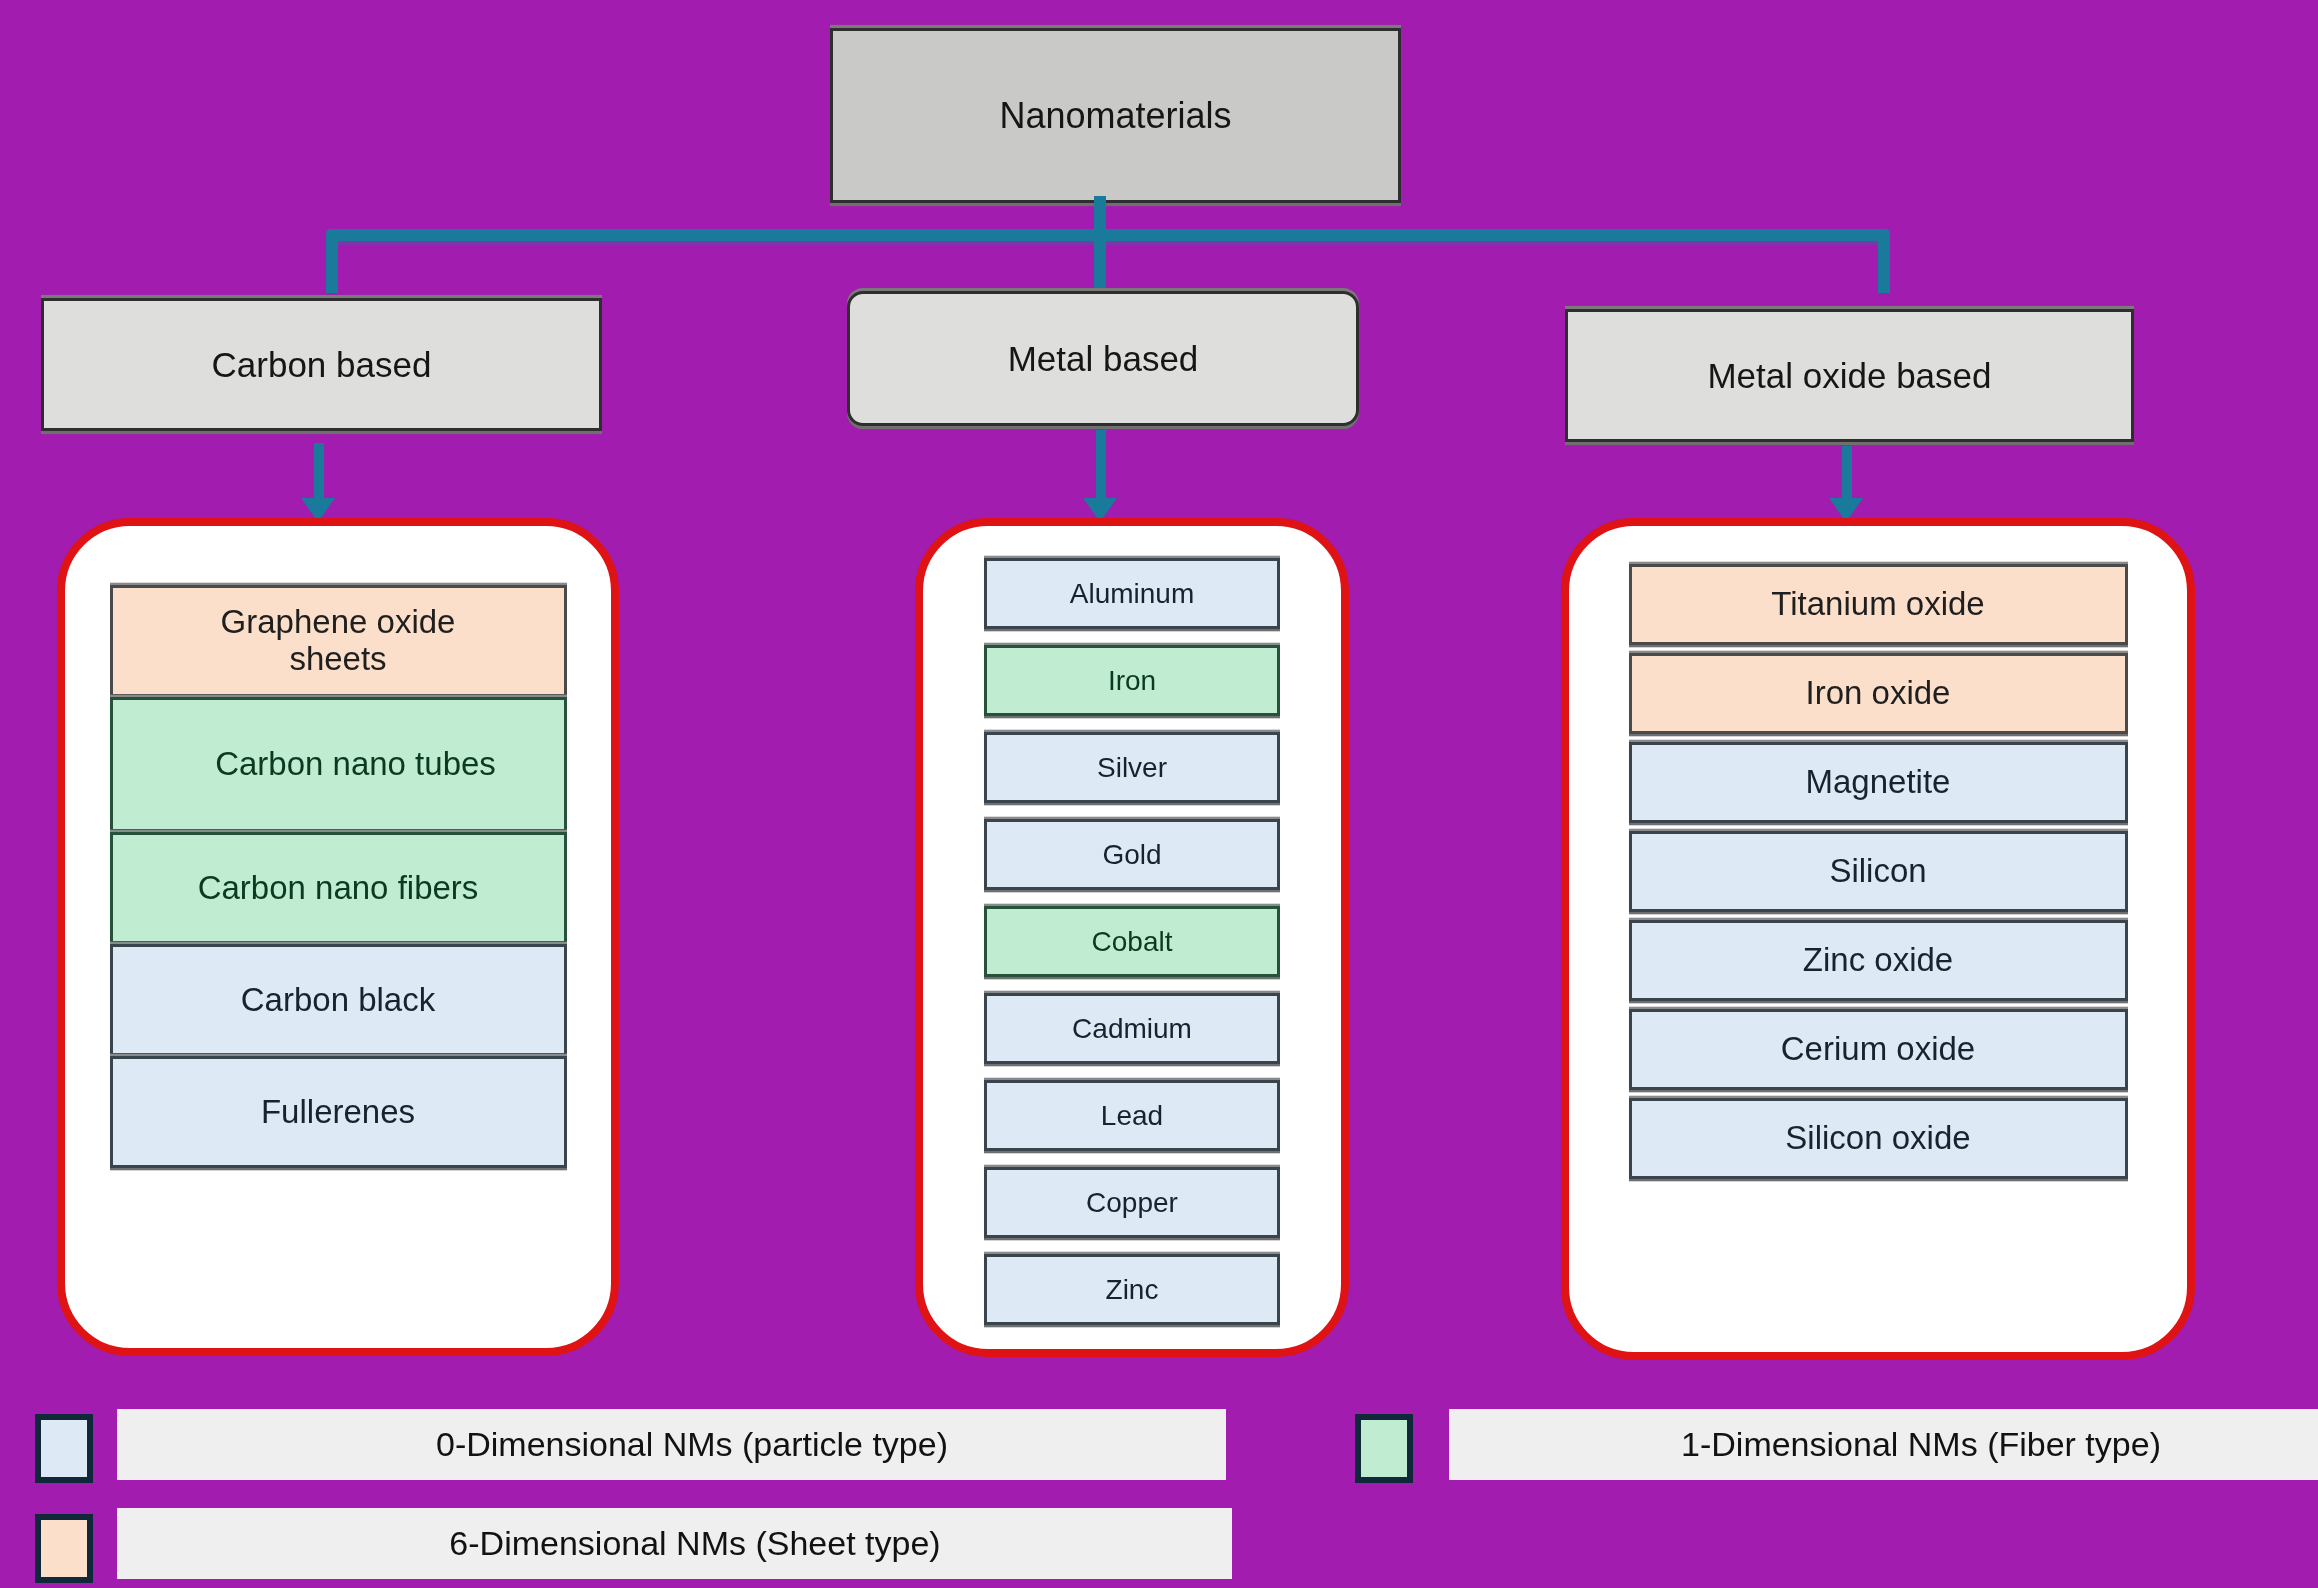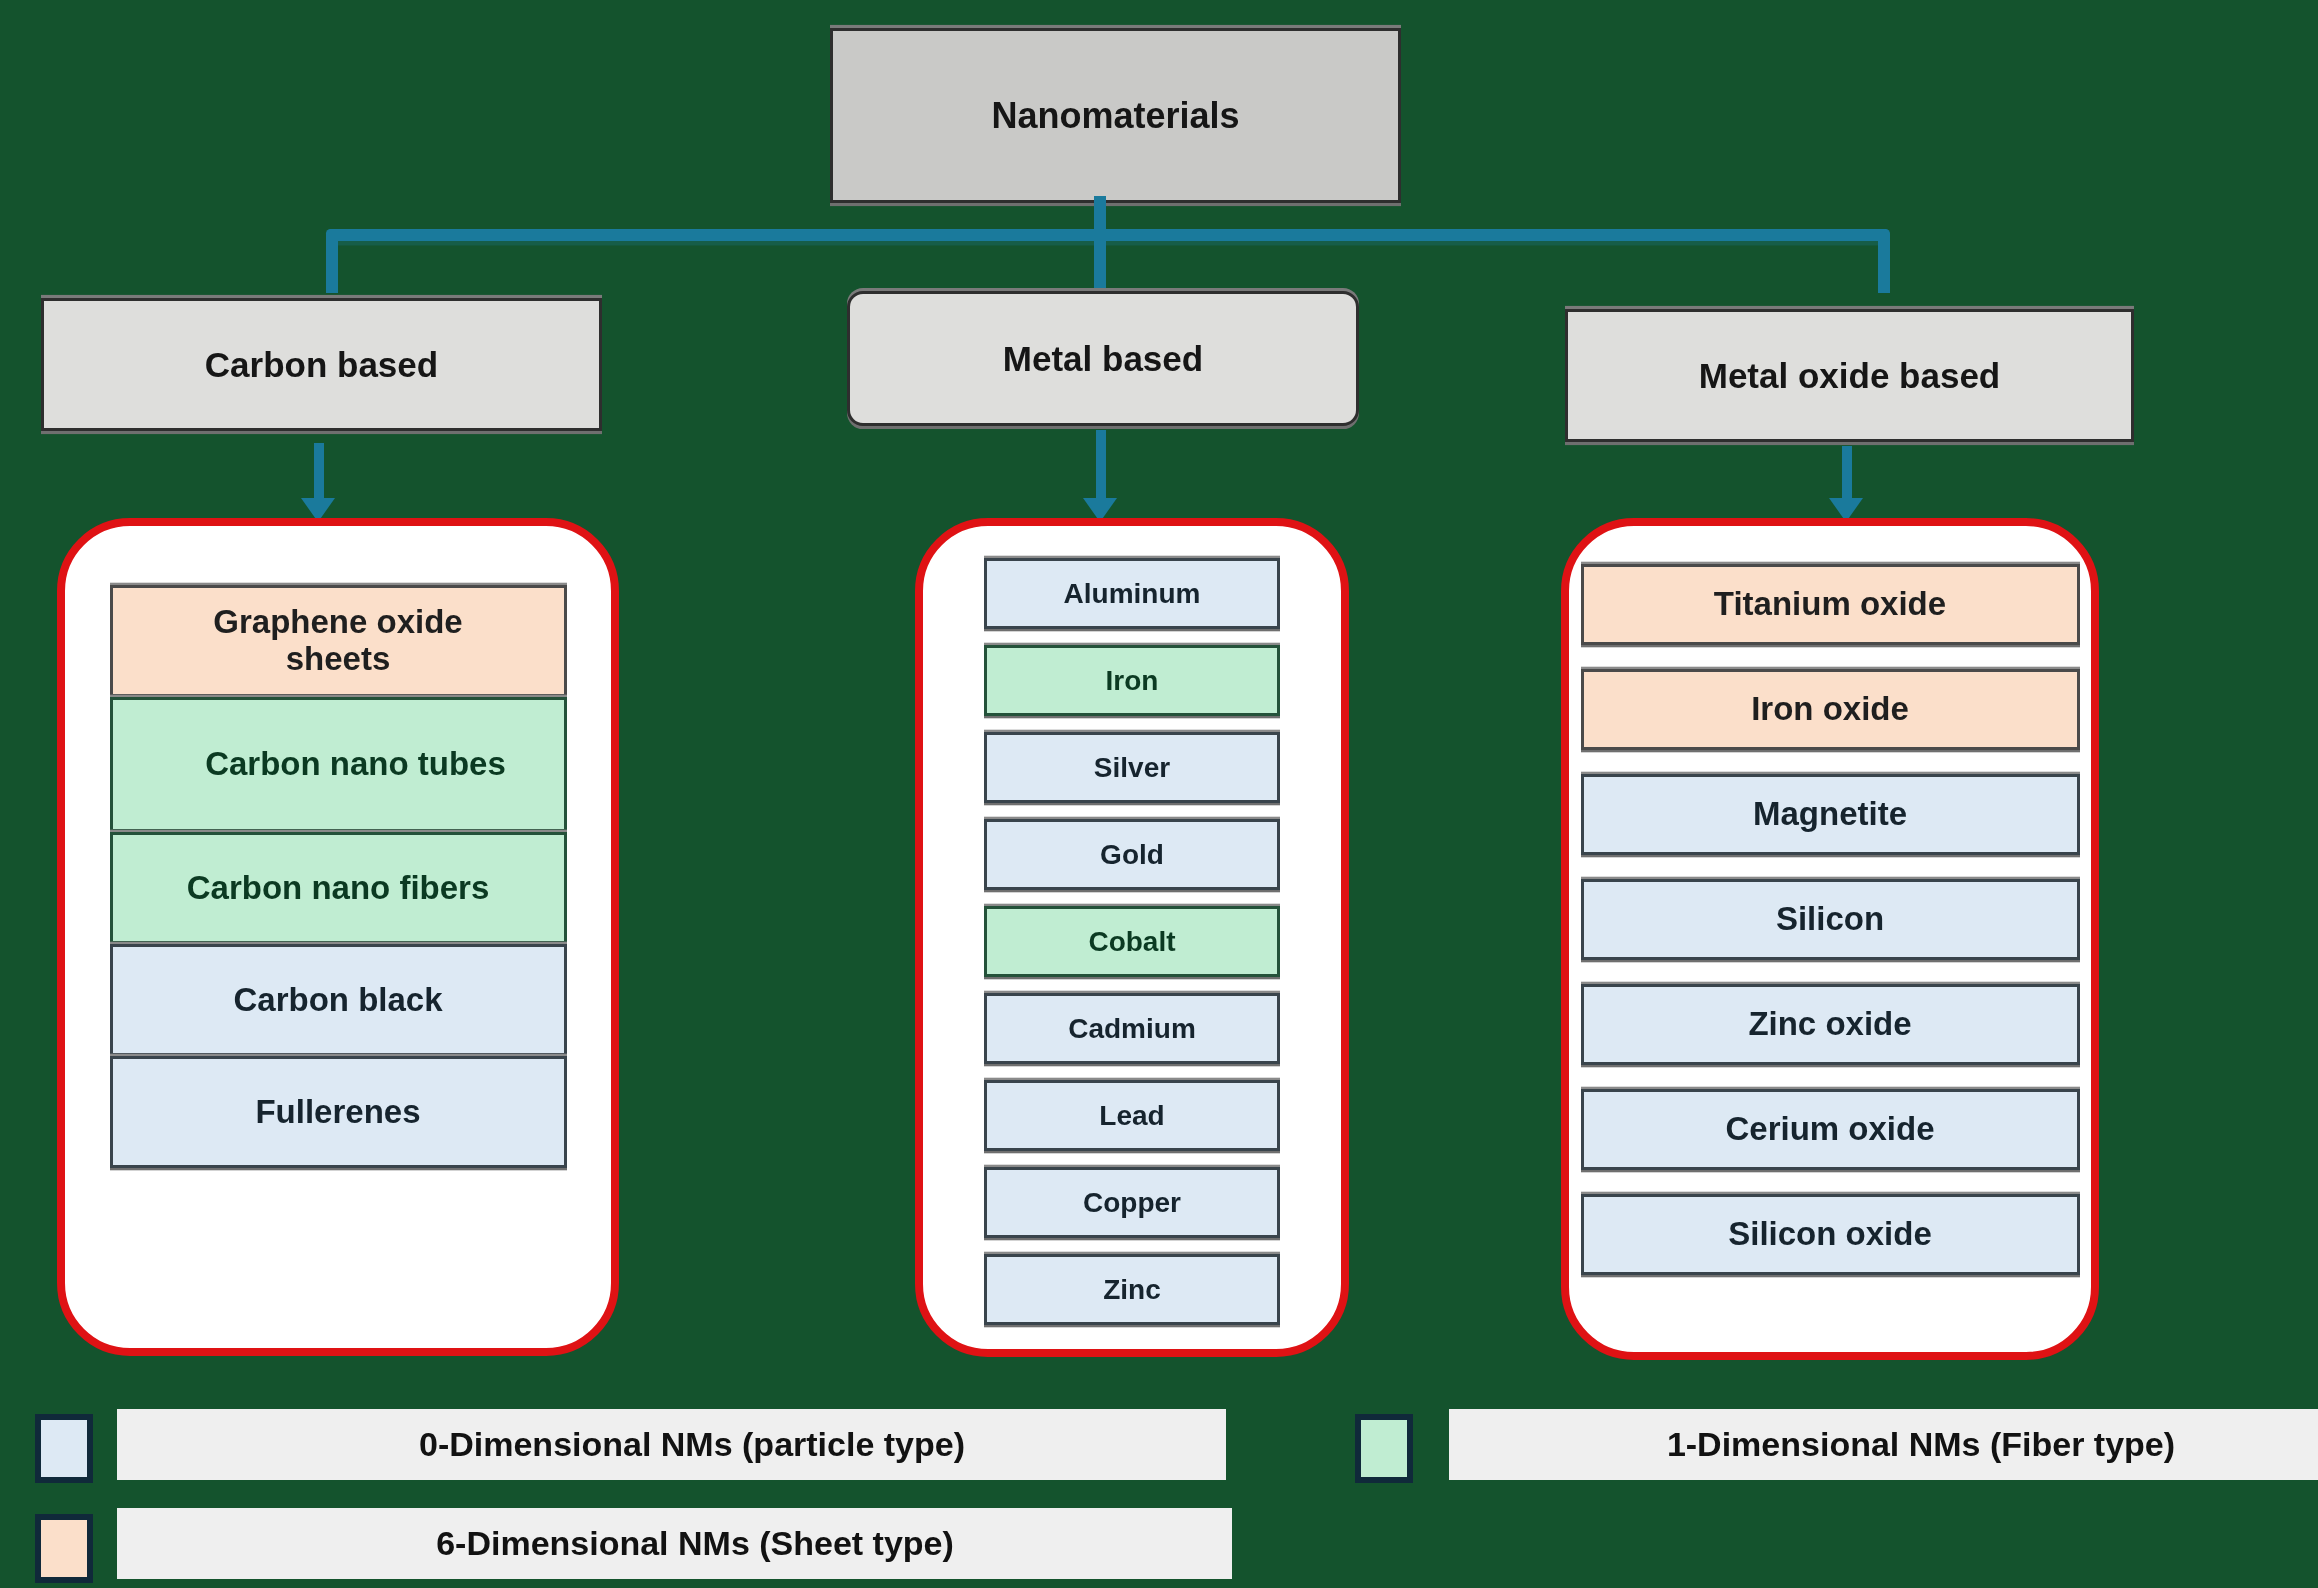--- a/index.html
+++ b/index.html
@@ -1,18 +1,18 @@
 <!DOCTYPE html>
 <html style="--connector: #1a7a9c; --group-border: #df1214; --dim0: #dde9f4; --dim1: #c0edd2; --dim2: #fbdfca; --category-fill: #dededc; --root-fill: #c9c9c7; --legend-strip: #efefef;font-size:12.3px"><head>
 <meta charset="utf-8">
 <style>
   html,body { margin:0; padding:0; background:#ffffff; }
   .canvas {
-    position:relative; width:2319px; height:1588px; background:#14532d;
-    font-family:"Liberation Sans", sans-serif; font-weight:700; overflow:hidden;
+    position:relative; width:2319px; height:1588px; background:#a21caf;
+    font-family:"Liberation Sans", sans-serif; font-weight:400; overflow:hidden;
   }
   
   .node {
     position:absolute; display:flex; align-items:center; justify-content:center;
     text-align:center; color:#161616; border:3.8px solid #2e2e2e;
     box-shadow:0 -3.1px 0 #7a7a7a, 0 3.1px 0 #6f6f6f;
   }
   .root-node { left:830px; top:28px; width:565px; height:169px;
     background:var(--root-fill); font-size:36px; }
   .cat { background:var(--category-fill); font-size:35px; }
@@ -37,21 +37,21 @@
   #head-1 { left:1083px; top:498px; }
   #head-2 { left:1829px; top:498px; }
   
   .group {
     position:absolute; background:#ffffff; border:8.4px solid var(--group-border);
     border-radius:73px; display:flex; flex-direction:column; align-items:center;
     box-sizing:border-box;
   }
   #col-0 { left:57px;   top:518px; width:562px; height:838px; padding-top:59px; }
   #col-1 { left:915px; top:518px; width:434px; height:839px; padding-top:32px; gap:16px; }
-  #col-2 { left:1561px; top:518px; width:538px; height:842px; padding-top:38px; gap:24px; }
+  #col-2 { left:1561px; top:518px; width:634px; height:842px; padding-top:38px; gap:8px; }
   
   .item {
     display:flex; align-items:center; justify-content:center; text-align:center;
     border:3.1px solid #39444c; box-sizing:border-box; flex:0 0 auto;
     font-size:33px; line-height:1.12; box-shadow:0 -2.3px 0 #8a8a8a, 0 2.3px 0 #6f6f6f;
   }
   #col-0 .item { width:457px; height:112px; }
   #col-0 .item:nth-child(1) { padding:0 73px; }
   #col-0 .item:nth-child(2) { height:135px;padding-left:35px; }
   #col-1 .item { width:296px; height:71px; font-size:28px; }

